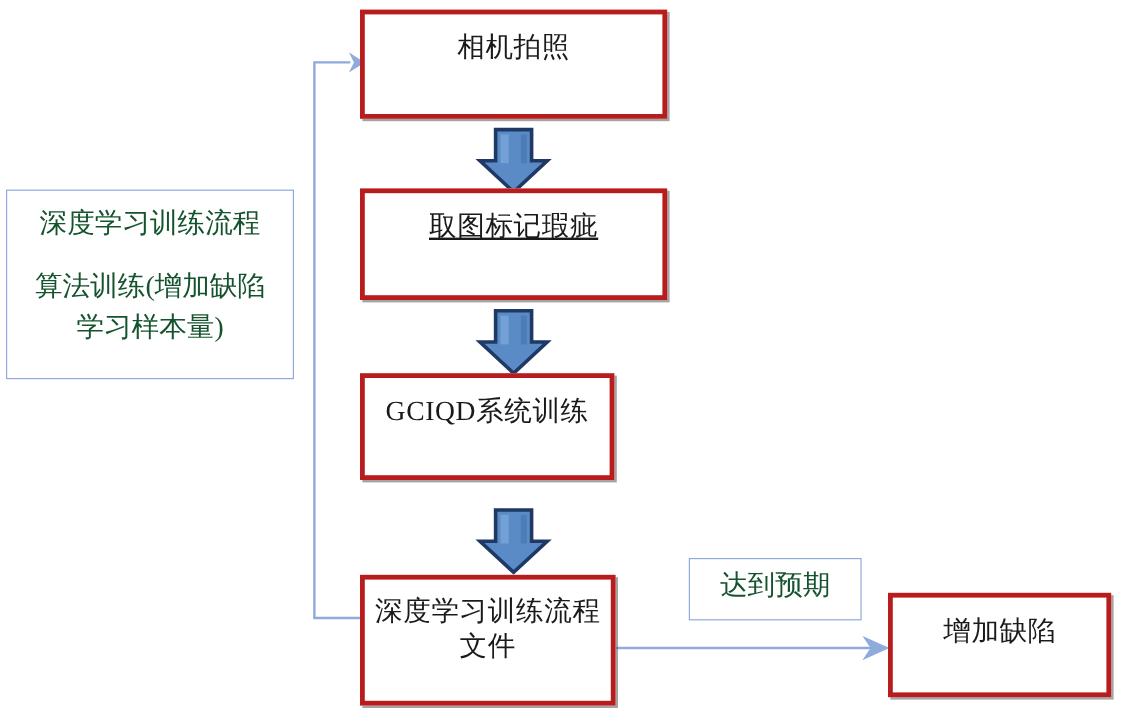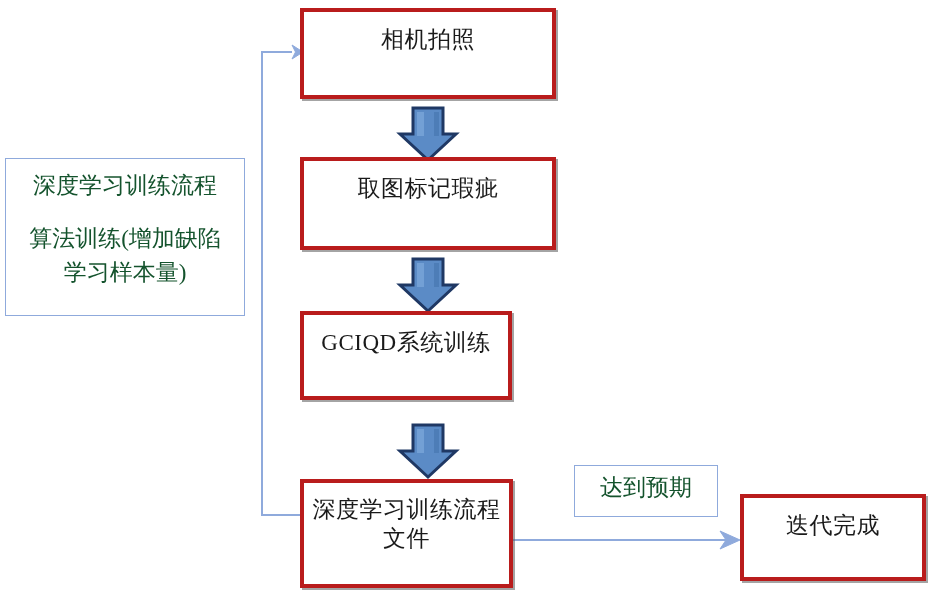--- a/index.html
+++ b/index.html
@@ -123,33 +123,33 @@
     <div class="note-label" style="top:10px;">深度学习训练流程</div>
     <div class="note-label" style="top:63px;">算法训练(增加缺陷</div>
     <div class="note-label" style="top:97px;">学习样本量)</div>
   </div>
 
   <div class="proc-box" style="left:300px; top:8px; width:256px; height:91px;">
     <div class="proc-label" style="top:13px;">相机拍照</div>
   </div>
 
   <div class="proc-box" style="left:300px; top:157px; width:256px; height:93px;">
-    <div class="proc-label" style="top:13px;">取图标记瑕疵</div>
+    <div class="proc-label" style="top:13px;text-decoration:underline;">取图标记瑕疵</div>
   </div>
 
   <div class="proc-box" style="left:300px; top:311px; width:212px; height:89px;">
     <div class="proc-label" style="top:13px;">GCIQD系统训练</div>
   </div>
 
   <div class="proc-box" style="left:300px; top:479px; width:213px; height:109px;">
     <div class="proc-label" style="top:12px;">深度学习训练流程
 文件</div>
   </div>
 
   <div class="note-box" style="left:574px; top:465px; width:144px; height:52px;">
     <div class="note-label" style="top:5px;">达到预期</div>
   </div>
 
   <div class="proc-box" style="left:740px; top:494px; width:186px; height:87px;">
-    <div class="proc-label" style="top:13px;">迭代完成</div>
+    <div class="proc-label" style="top:13px;">增加缺陷</div>
   </div>
 
 </div>
 
 </body></html>

